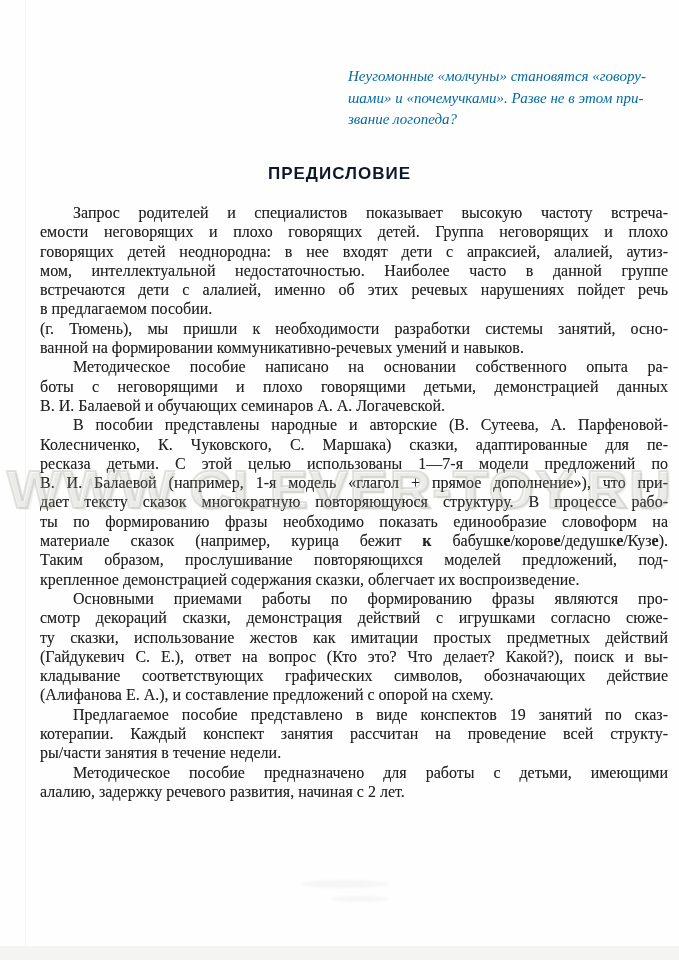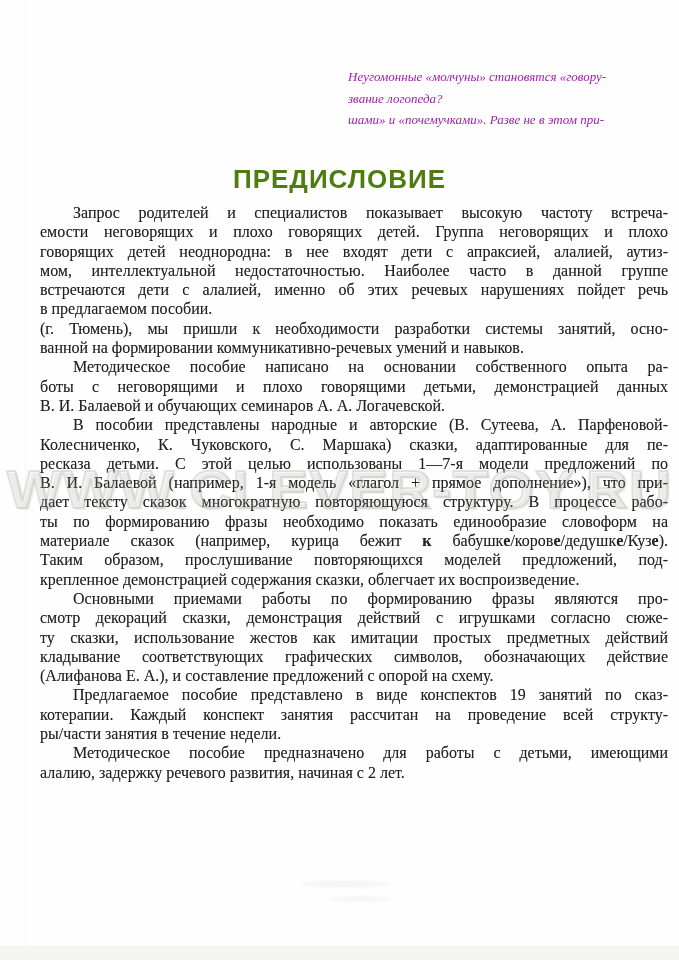--- a/index.html
+++ b/index.html
@@ -23,35 +23,35 @@
     position: absolute;
     left: 0; bottom: 0;
     width: 679px; height: 14px;
     background: #f4f4f2;
   }
   .epigraph {
     position: absolute;
     left: 348px; top: 66px;
     width: 300px;
     font-style: italic;
-    font-size: 13px;
+    font-size: 15px;
     line-height: 21.7px;
-    color: #a21caf;
+    color: #0369a1;
   }
   .heading {
     position: absolute;
     left: 0; top: 164px;
     width: 679px;
     margin: 0;
     text-align: center;
     font-family: "Liberation Sans", sans-serif;
     font-weight: bold;
-    font-size: 26px;
+    font-size: 17px;
     letter-spacing: 1px;
-    color: #4d7c0f;
+    color: #0f172a;
   }
   .body-text {
     position: absolute;
     left: 40px; top: 203px;
     width: 628px;
     font-size: 16px;
     line-height: 19.3px;
     color: #222222;
     text-shadow: 0 0 0.5px rgba(0,0,0,0.35);
   }
@@ -87,22 +87,22 @@
   .smudge.s2 { left: 330px; top: 896px; width: 60px; height: 6px; }
 </style>
 </head>
 <body>
 
 <div class="page">
   <div class="seam"></div>
 
   <div class="epigraph" id="epigraph">
       <div>Неугомонные «молчуны» становятся «говору-</div>
+      <div>шами» и «почемучками». Разве не в этом при-</div>
       <div>звание логопеда?</div>
-      <div>шами» и «почемучками». Разве не в этом при-</div>
     </div>
 
   <h1 class="heading">ПРЕДИСЛОВИЕ</h1>
 
   <div class="body-text" id="body-text">
       <div>
         <div class="line indent">Запрос родителей и специалистов показывает высокую частоту встреча-</div>
         <div class="line">емости неговорящих и плохо говорящих детей. Группа неговорящих и плохо</div>
         <div class="line">говорящих детей неоднородна: в нее входят дети с апраксией, алалией, аутиз-</div>
         <div class="line">мом, интеллектуальной недостаточностью. Наиболее часто в данной группе</div>
@@ -126,20 +126,21 @@
         <div class="line">дает тексту сказок многократную повторяющуюся структуру. В процессе рабо-</div>
         <div class="line">ты по формированию фразы необходимо показать единообразие словоформ на</div>
         <div class="line"><span>материале сказок (например, курица бежит </span><b>к</b><span> бабушк</span><b>е</b><span>/коров</span><b>е</b><span>/дедушк</span><b>е</b><span>/Куз</span><b>е</b><span>).</span></div>
         <div class="line">Таким образом, прослушивание повторяющихся моделей предложений, под-</div>
         <div class="line last">крепленное демонстрацией содержания сказки, облегчает их воспроизведение.</div>
       </div>
       <div>
         <div class="line indent">Основными приемами работы по формированию фразы являются про-</div>
         <div class="line">смотр декораций сказки, демонстрация действий с игрушками согласно сюже-</div>
         <div class="line">ту сказки, использование жестов как имитации простых предметных действий</div>
+        <div class="line">(Гайдукевич С. Е.), ответ на вопрос (Кто это? Что делает? Какой?), поиск и вы-</div>
         <div class="line">кладывание соответствующих графических символов, обозначающих действие</div>
         <div class="line last">(Алифанова Е. А.), и составление предложений с опорой на схему.</div>
       </div>
       <div>
         <div class="line indent">Предлагаемое пособие представлено в виде конспектов 19 занятий по сказ-</div>
         <div class="line">котерапии. Каждый конспект занятия рассчитан на проведение всей структу-</div>
         <div class="line last">ры/части занятия в течение недели.</div>
       </div>
       <div>
         <div class="line indent">Методическое пособие предназначено для работы с детьми, имеющими</div>

